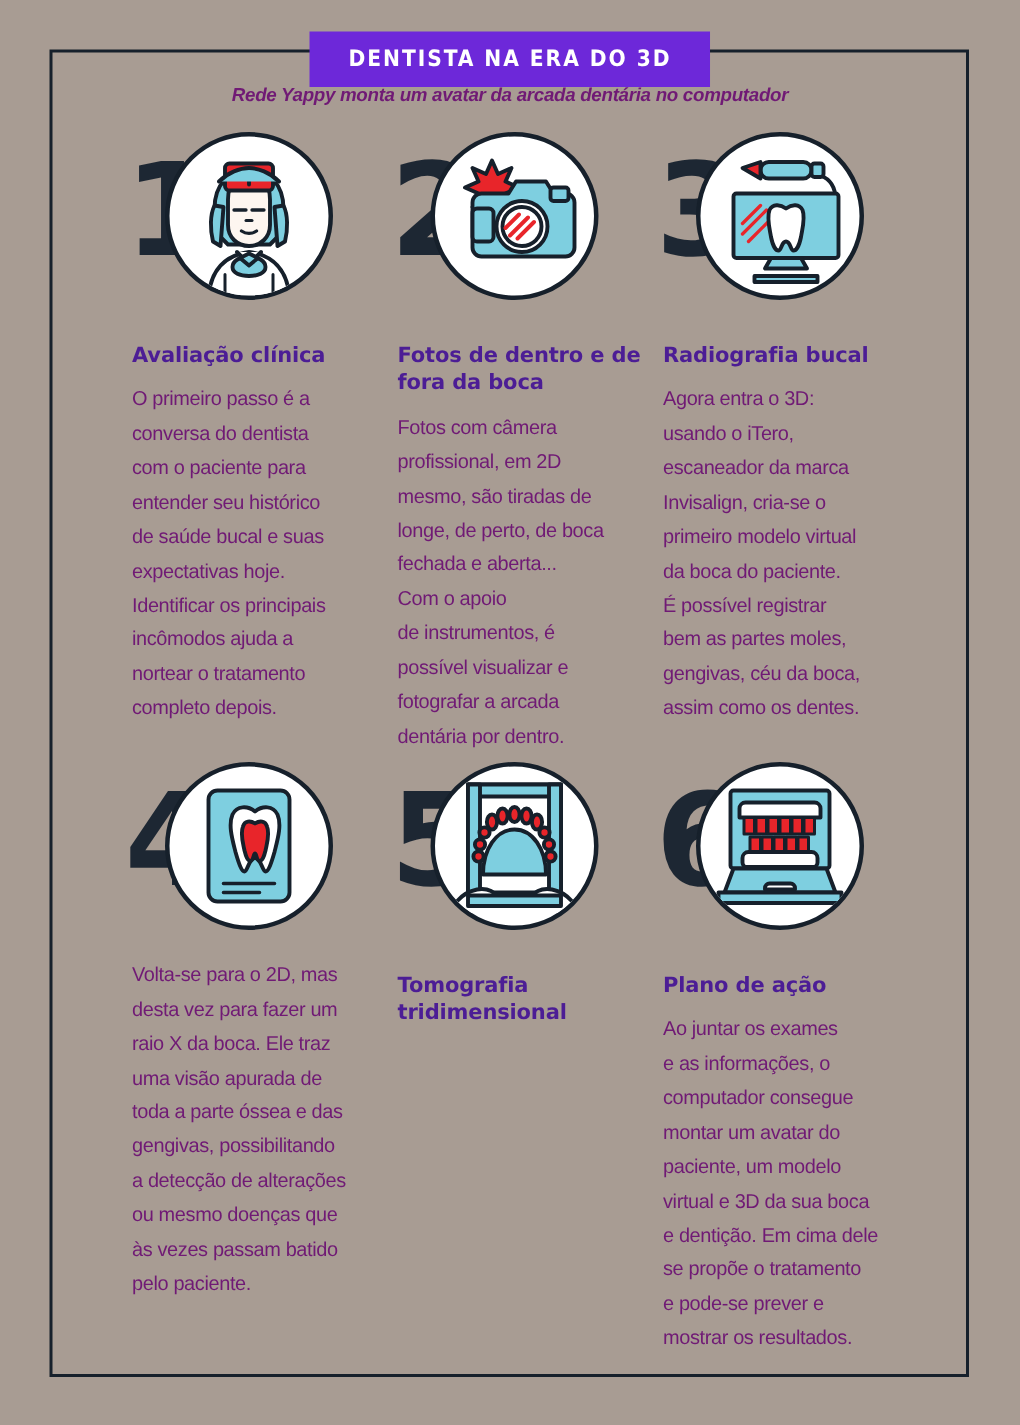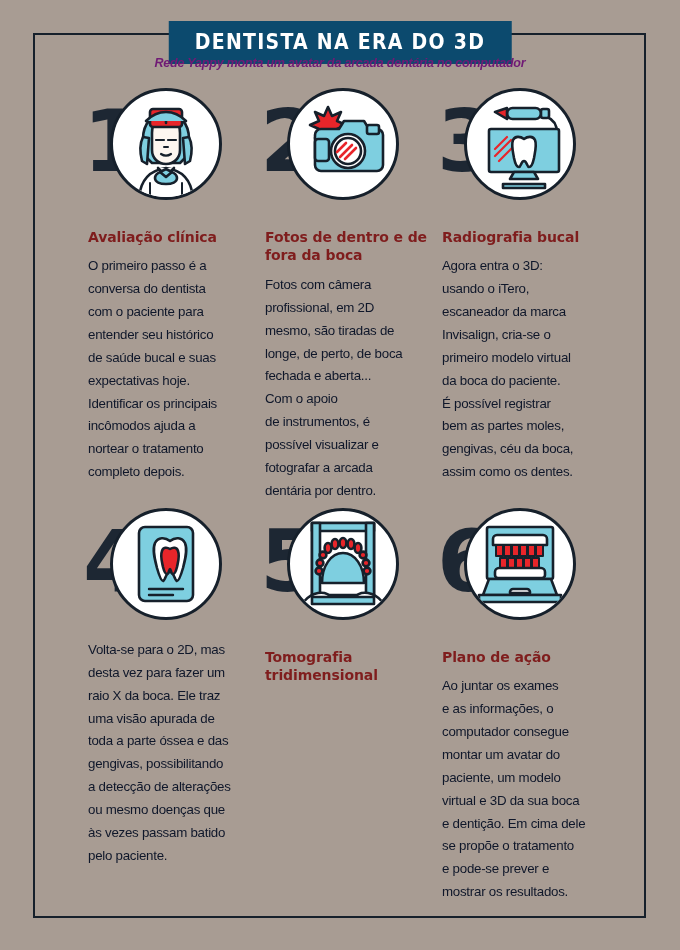--- a/index.html
+++ b/index.html
@@ -32,23 +32,23 @@
     left: 0;
     top: 0;
     width: 680px;
     height: 80px;
   }
   .title-banner {
     position: absolute;
     left: 50%;
     top: 21px;
     transform: translateX(-50%);
-    background: #0c4a6e;
+    background: #6d28d9;
     color: #ffffff;
-    font-size: 21px;
+    font-size: 15px;
     font-weight: bold;
     letter-spacing: 1.3px;
     padding: 9px 26px 10px 26px;
     white-space: nowrap;
     font-family: "DejaVu Sans", sans-serif;
     font-stretch: condensed;
   }
   .subtitle {
     position: absolute;
     left: 50%;
@@ -112,30 +112,30 @@
     overflow: hidden;
   }
   .circle svg {
     display: block;
     width: 106px;
     height: 106px;
   }
 
   .step-heading {
     margin-top: 18px;
-    color: #7f1d1d;
+    color: #4c1d95;
     font-size: 14px;
     font-weight: bold;
     line-height: 1.32;
     letter-spacing: -0.1px;
     font-family: "DejaVu Sans", sans-serif;
   }
   .step-body {
     margin-top: 9px;
-    color: #0f172a;
+    color: #701a75;
     font-size: 13.3px;
     line-height: 1.72;
     letter-spacing: -0.25px;
     white-space: pre-line;
     font-family: "Liberation Sans", sans-serif;
   }
 </style>
 </head>
 <body>
 

